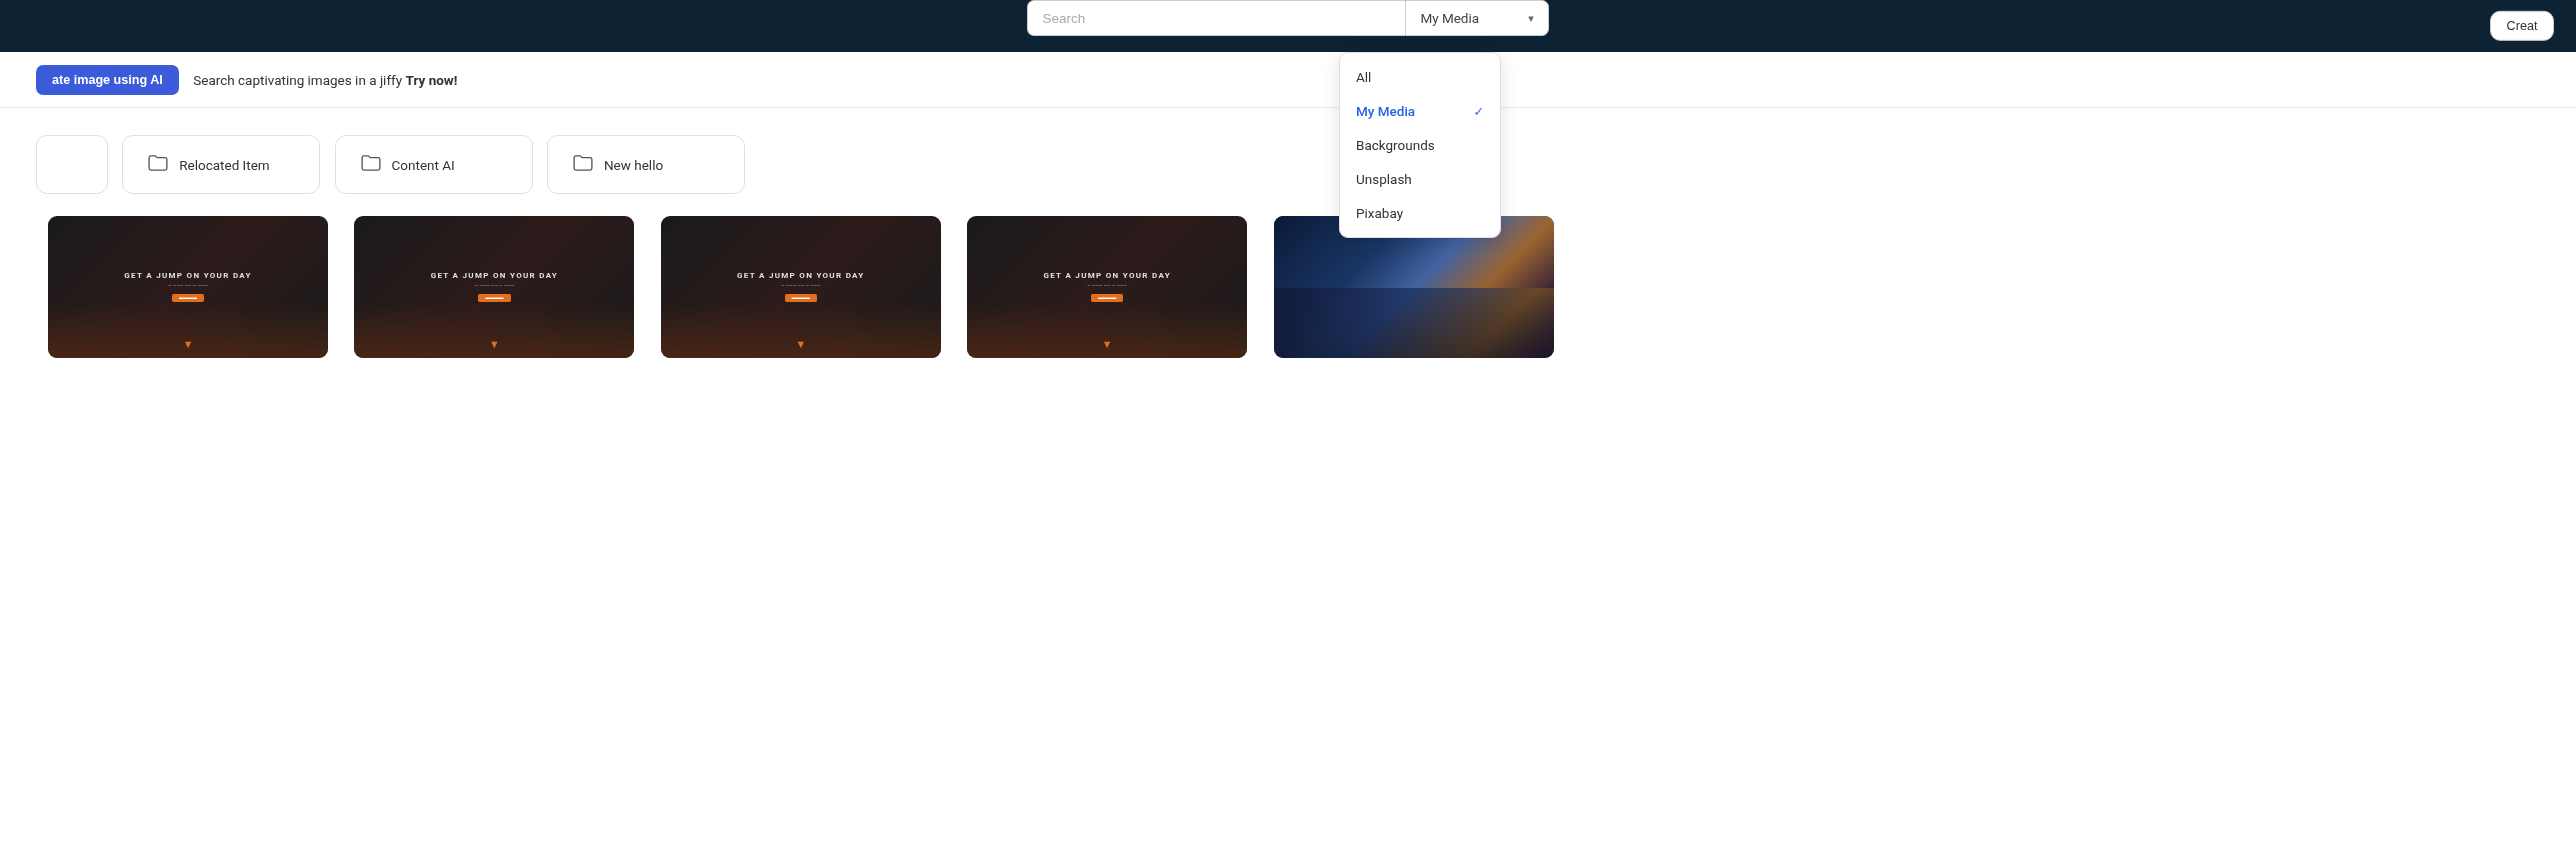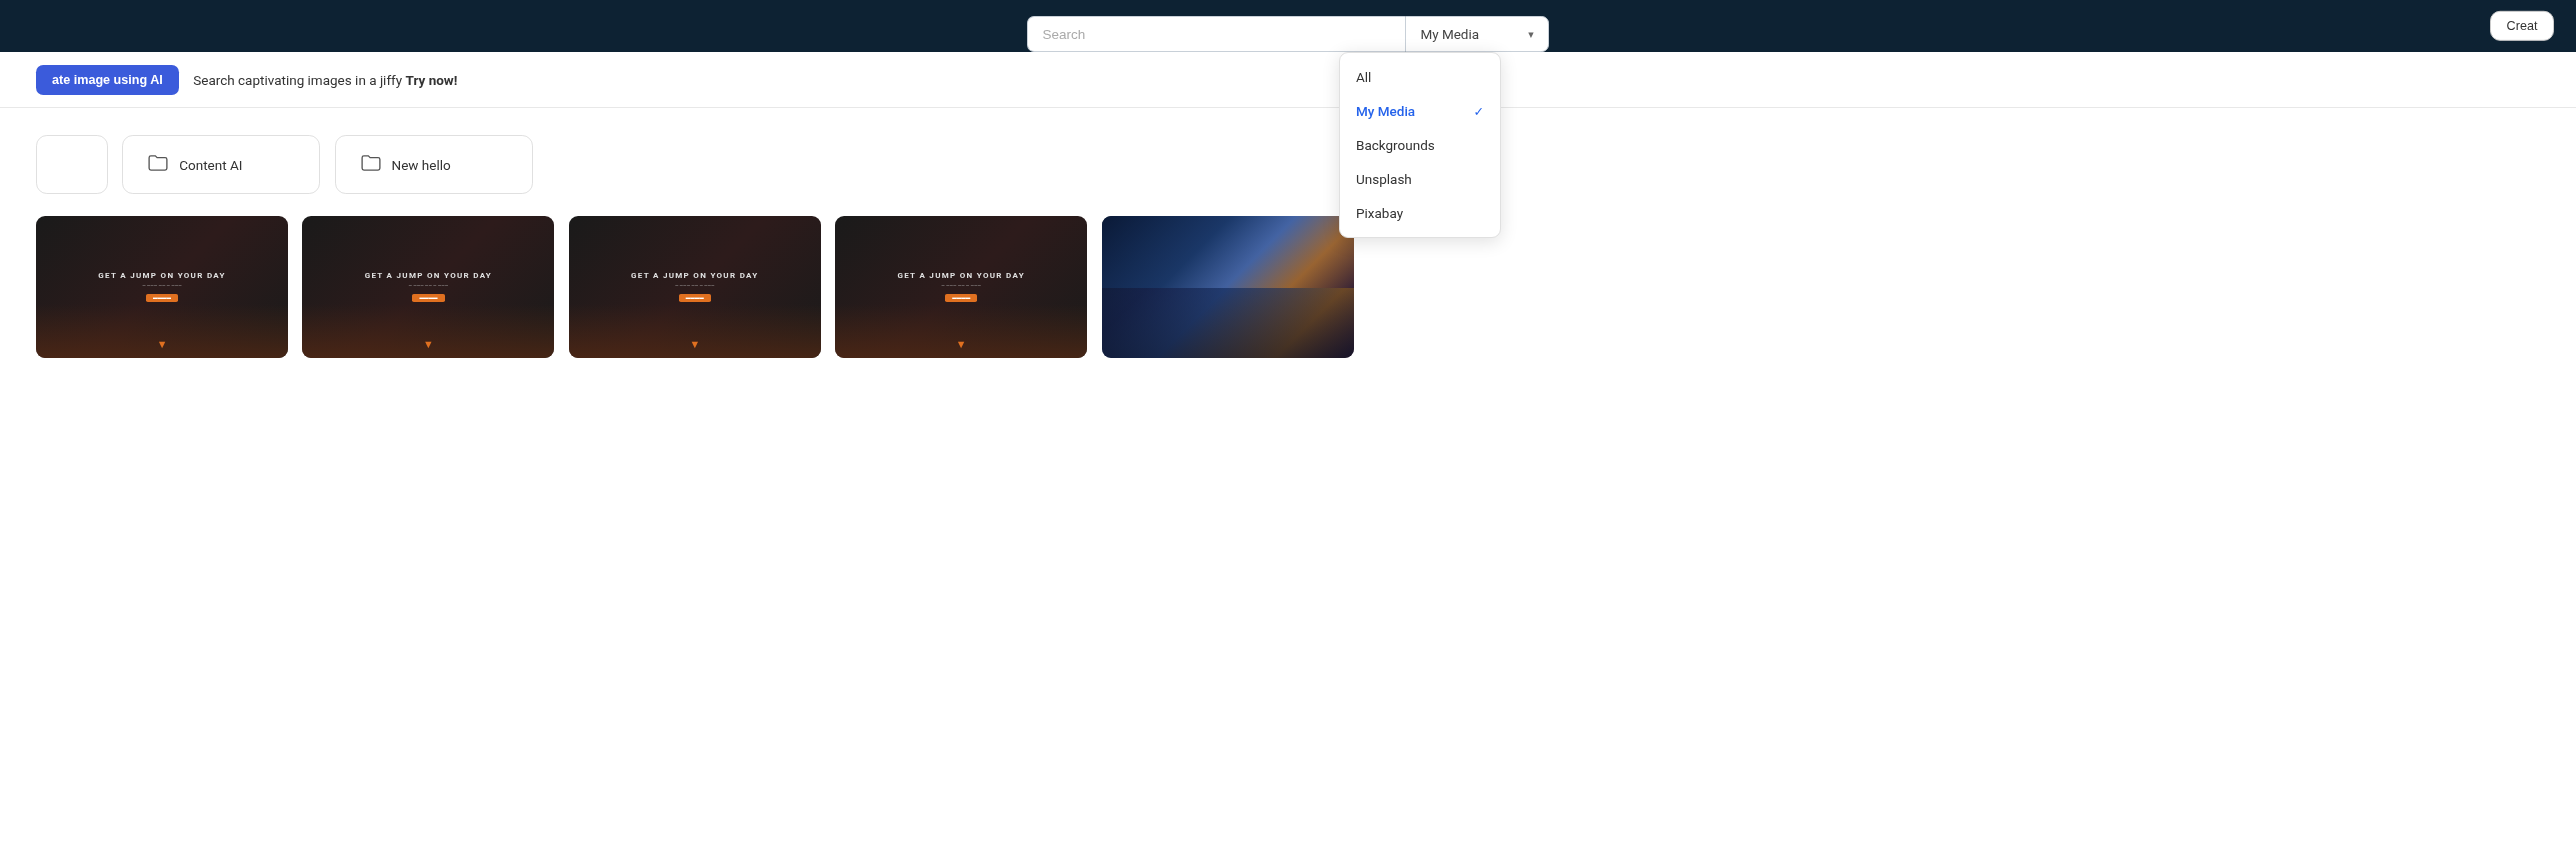--- a/index.html
+++ b/index.html
@@ -7,21 +7,21 @@
       font-family: -apple-system, BlinkMacSystemFont, 'Segoe UI', Roboto, sans-serif;
       background: #f5f5f5;
       overflow-x: hidden;
     }
 
     
     .header {
       background: #0d2233;
       height: 52px;
       display: flex;
-      align-items: flex-end;
+      align-items: flex-start;
       justify-content: center;
       padding: 0 21.6px;
       position: relative;
     }
 
     .search-container {
       display: flex;
       align-items: center;
       gap: 0;
     }
@@ -184,27 +184,28 @@
       font-weight: 400;
     }
 
     
     .media-row {
       display: flex;
       gap: 14.4px;
     }
 
     .media-thumb {
-      width: 252px;
+      width: 280px;
       height: 142px;
       border-radius: 9px;
       background: #1a1a2e;
       overflow: hidden;
       flex: 0 0 auto;
       position: relative;
+      margin-left: 12px;
     }
 
     .media-thumb-dark {
       background: linear-gradient(135deg, #1a1a1a 0%, #2d1b1b 50%, #1a1a1a 100%);
     }
 
     
     .thumb-content {
       width: 100%;
       height: 100%;
@@ -299,20 +300,28 @@
   </span>
 </div>
 
 <div class="main-content">
 
   <div class="folders-row">
 
     <div class="folder-card" style="min-width:72px;padding:18px 9px;">
     </div>
 
+    <div class="folder-card">
+      <span class="folder-icon">
+        <svg width="20" height="16" viewBox="0 0 22 18" fill="none" xmlns="http://www.w3.org/2000/svg">
+          <path d="M1 3C1 1.9 1.9 1 3 1H8L10 3H19C20.1 3 21 3.9 21 5V15C21 16.1 20.1 17 19 17H3C1.9 17 1 16.1 1 15V3Z" stroke="#555" stroke-width="1.5" fill="none"></path>
+        </svg>
+      </span>
+      <span class="folder-name">Relocated Item</span>
+    </div>
 
     <div class="folder-card">
       <span class="folder-icon">
         <svg width="20" height="16" viewBox="0 0 22 18" fill="none" xmlns="http://www.w3.org/2000/svg">
           <path d="M1 3C1 1.9 1.9 1 3 1H8L10 3H19C20.1 3 21 3.9 21 5V15C21 16.1 20.1 17 19 17H3C1.9 17 1 16.1 1 15V3Z" stroke="#555" stroke-width="1.5" fill="none"></path>
         </svg>
       </span>
       <span class="folder-name">Content AI</span>
     </div>
 

